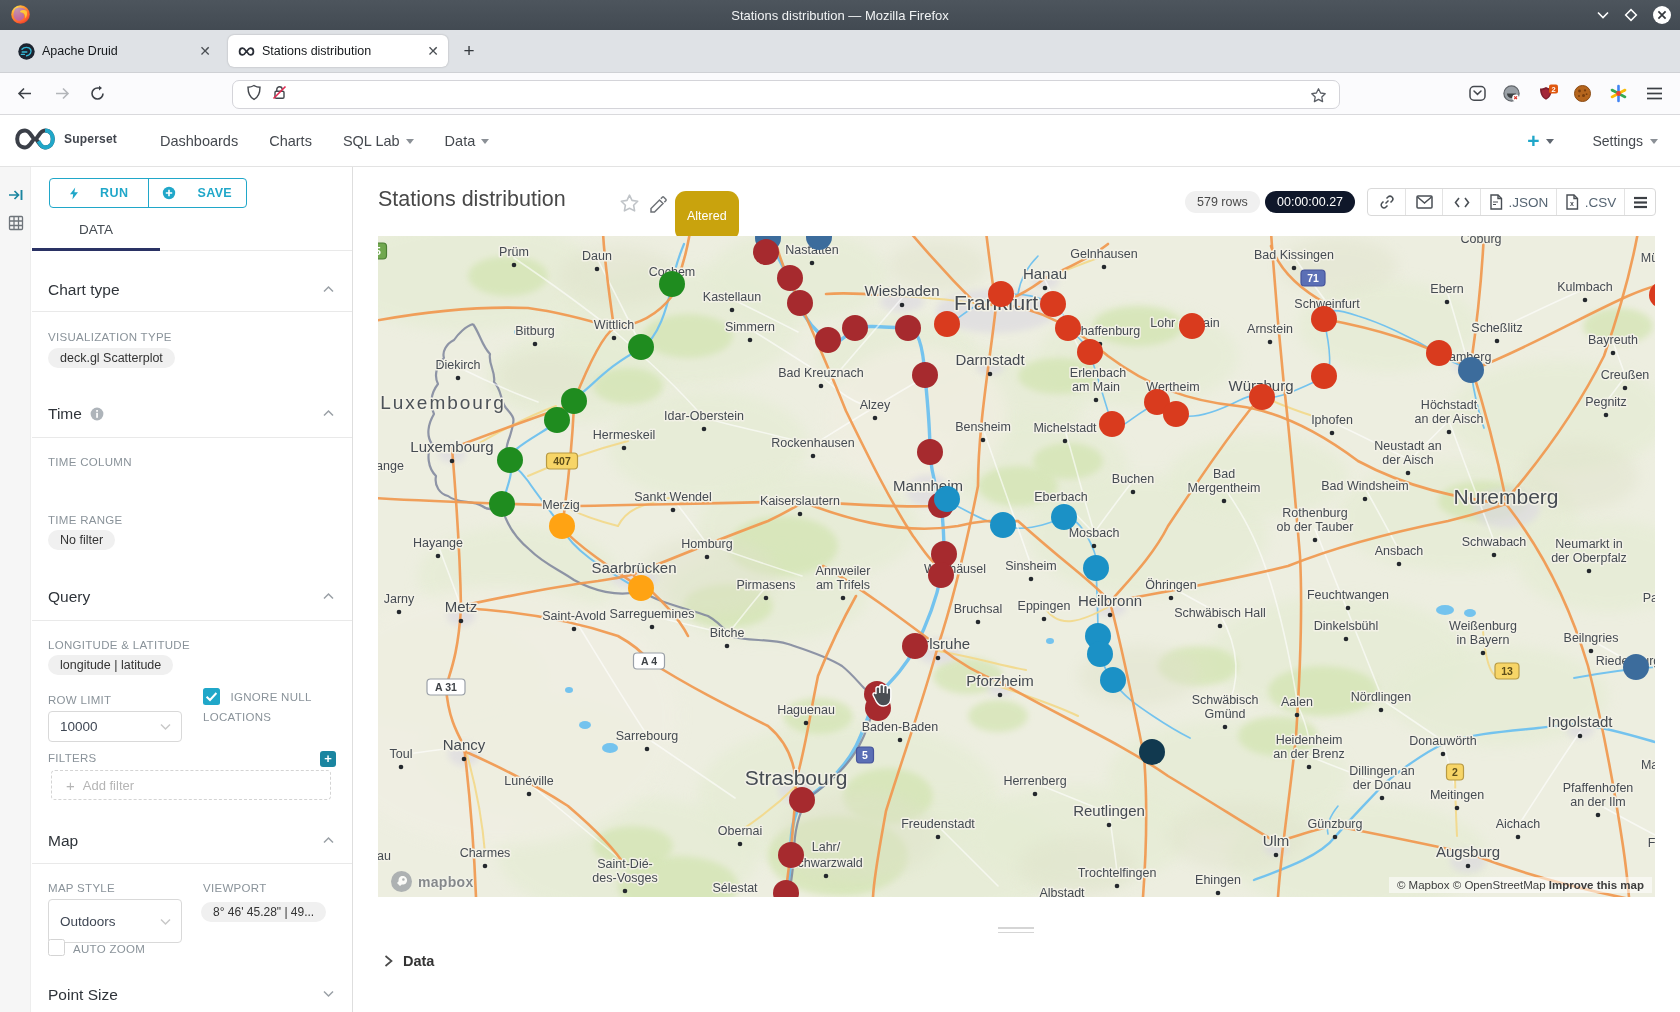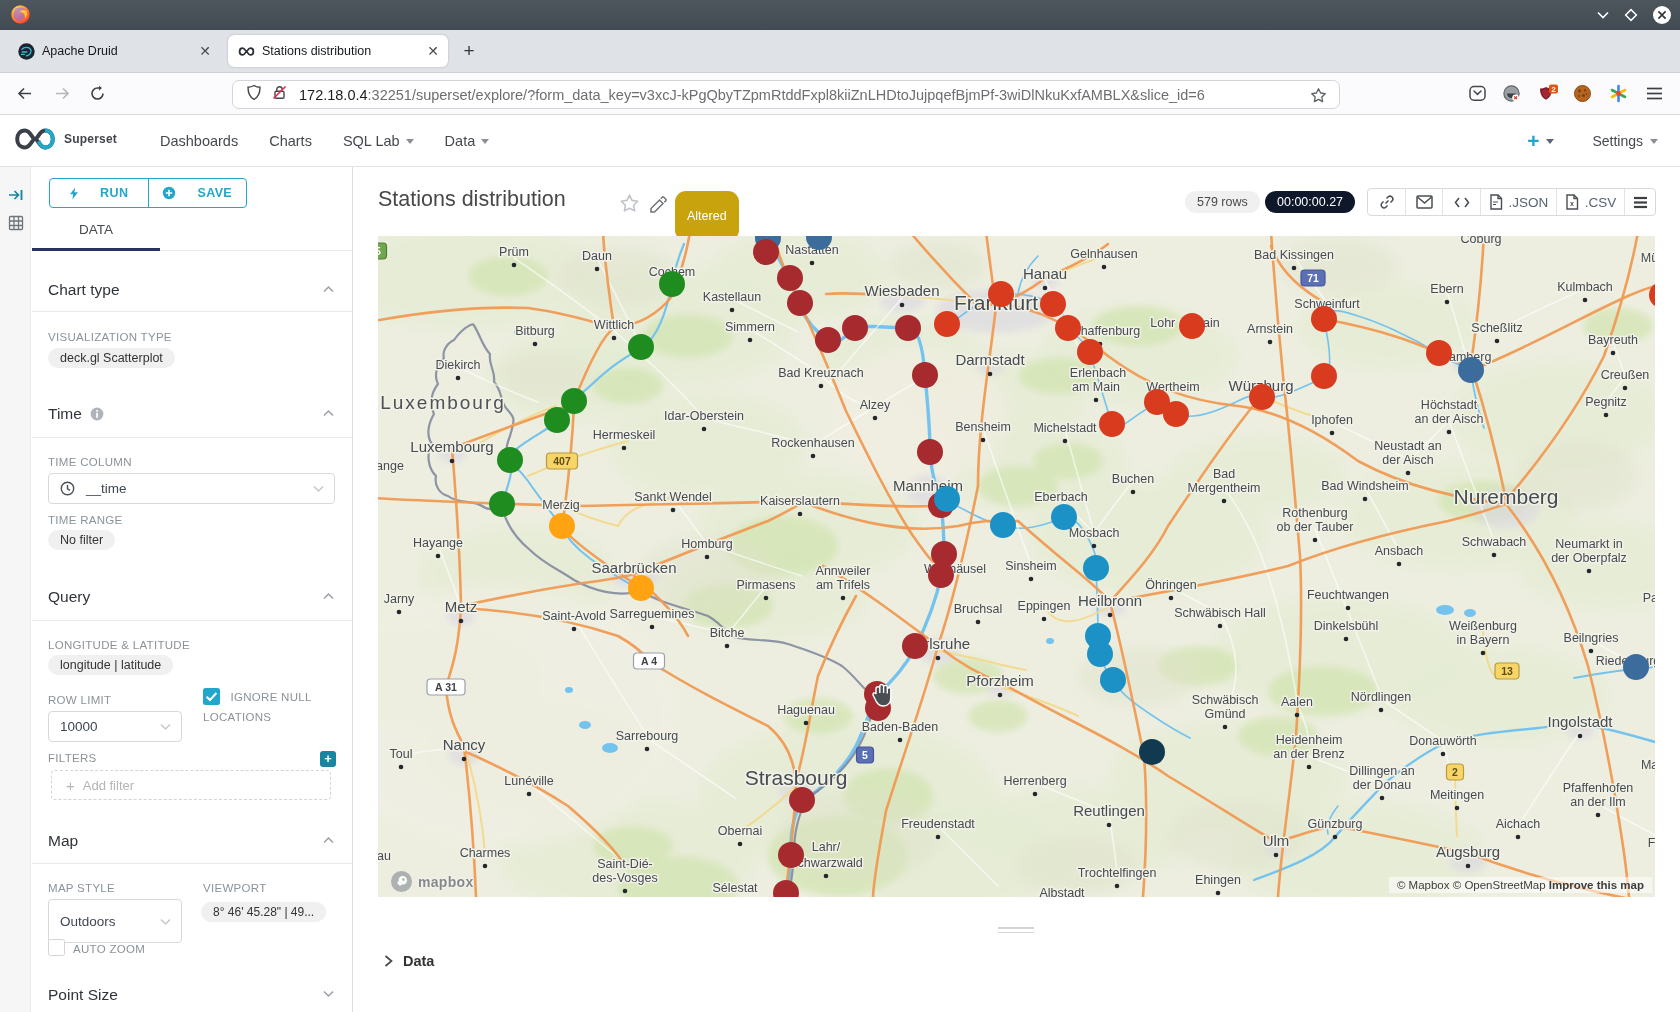--- a/index.html
+++ b/index.html
@@ -141,20 +141,21 @@
               <stop offset="45%" stop-color="#ff9a2e"></stop>
             <stop offset="80%" stop-color="#ff5f2e"></stop>
               <stop offset="100%" stop-color="#e0392b"></stop>
           </radialGradient>
         </defs>
         <circle cx="10.5" cy="10.5" r="9.3" fill="url(#fxg)"></circle>
         <path d="M5,5 C 8,2.6 14,3 16.6,7 C 14,5.4 11,6 10,8 C 13.5,8.4 15,11 13.8,13.8 C 12.8,16 10,17.2 7.4,16.4 C 4.4,15.4 3,12.4 3.6,9.6 C 4,7.8 4.4,6 5,5 Z" fill="#9059ff" opacity=".55"></path>
         <path d="M10,8 C 11,6 14,5.4 16.6,7 C 17.6,9.4 17,12.6 15,14.6 C 15.8,12 14.6,9 12,8.4 C 11.3,8.2 10.6,8.1 10,8 Z" fill="#ffd23e" opacity=".8"></path>
       </svg>
     </span>
+    <span class="wtitle">Stations distribution — Mozilla Firefox</span>
     <span class="winbtns">
       <svg width="14" height="14" viewBox="0 0 14 14">
           <path d="M2,4.5 L7,9.5 L12,4.5" fill="none" stroke="#fff" stroke-width="1.6"></path>
         </svg>
       <svg width="14" height="14" viewBox="0 0 14 14">
           <rect x="3.2" y="3.2" width="7.6" height="7.6" fill="none" stroke="#fff" stroke-width="1.5" transform="rotate(45 7 7)"></rect>
         </svg>
       <svg width="20" height="20" viewBox="0 0 20 20">
           <circle cx="10" cy="10" r="9" fill="#fff"></circle>
           <path d="M6.4,6.4 L13.6,13.6 M13.6,6.4 L6.4,13.6" stroke="#33373c" stroke-width="1.7"></path>
@@ -210,21 +211,20 @@
             <path d="M8,1.5 C10,2.8 12.4,3.2 14,3.2 C14,8.5 12.5,13 8,15.4 C3.5,13 2,8.5 2,3.2 C3.6,3.2 6,2.8 8,1.5 Z" fill="none" stroke="#43474d" stroke-width="1.4"></path>
           </svg>
       </span>
       <span style="margin-left:9px;">
         <svg width="17" height="17" viewBox="0 0 17 17">
             <rect x="4" y="7.2" width="9" height="7" rx="1.2" fill="none" stroke="#43474d" stroke-width="1.4"></rect>
             <path d="M5.8,7 V5.4 A2.7,2.7 0 0 1 11.2,5.4" fill="none" stroke="#43474d" stroke-width="1.4"></path>
             <path d="M2.5,14.5 L14.5,2.5" stroke="#e22850" stroke-width="1.6"></path>
           </svg>
       </span>
-      <span class="utext" style="margin-left:11px;"><span class="uhost">172.18.0.4</span><span class="urest">:32251/superset/explore/?form_data_key=v3xcJ-kPgQbyTZpmRtddFxpl8kiiZnLHDtoJujpqefBjmPf-3wiDlNkuKxfAMBLX&amp;slice_id=6</span></span>
       <span style="position:absolute; right:12px; top:6px;">
         <svg width="17" height="17" viewBox="0 0 17 17">
             <path d="M8.5,1.8 L10.6,6 L15.2,6.7 L11.8,10 L12.6,14.6 L8.5,12.4 L4.4,14.6 L5.2,10 L1.8,6.7 L6.4,6 Z" fill="none" stroke="#5a5e65" stroke-width="1.3" stroke-linejoin="round"></path>
           </svg>
       </span>
     </div>
     <span class="ric" style="left:1468px;">
       <svg width="19" height="19" viewBox="0 0 19 19">
           <rect x="2" y="2.6" width="15" height="13.6" rx="4" fill="none" stroke="#45494f" stroke-width="1.5"></rect>
           <path d="M6,7 L9.5,10.4 L13,7" fill="none" stroke="#45494f" stroke-width="1.5" stroke-linecap="round"></path>
@@ -369,30 +369,20 @@
             <rect x="6.2" y="3" width="1.7" height="1.8" fill="#fff"></rect>
           </svg>
       </div>
       <span class="chev" style="top:242px;">
           <svg width="11" height="8" viewBox="0 0 11 8">
             <path d="M1,6.5 L5.5,2 L10,6.5" fill="none" stroke="#9aa0a6" stroke-width="1.5"></path>
           </svg>
         </span>
       <div class="hrule" style="top:270px;"></div>
       <div class="flabel" style="top:289px;">TIME COLUMN</div>
-      <div class="selbox" style="left:17px; top:306px; width:287px; height:31px;">
-        <svg style="margin-left:11px;" width="15" height="15" viewBox="0 0 15 15">
-            <circle cx="7.5" cy="7.5" r="6.2" fill="none" stroke="#4a5056" stroke-width="1.4"></circle>
-            <path d="M7.5,4 V7.8 L10,9.4" fill="none" stroke="#4a5056" stroke-width="1.4"></path>
-          </svg>
-        <span class="sval">__time</span>
-        <span class="schev"><svg width="11" height="8" viewBox="0 0 11 8">
-              <path d="M1,1.5 L5.5,6 L10,1.5" fill="none" stroke="#c8c8c8" stroke-width="1.5"></path>
-            </svg></span>
-      </div>
       <div class="flabel" style="top:347px;">TIME RANGE</div>
       <div class="pill" style="left:17px; top:363px;">No filter</div>
 
       <div class="sechead" style="top:421px;">
           <span>Query</span>
         </div>
       <span class="chev" style="top:425px;">
           <svg width="11" height="8" viewBox="0 0 11 8">
             <path d="M1,6.5 L5.5,2 L10,6.5" fill="none" stroke="#9aa0a6" stroke-width="1.5"></path>
           </svg>

